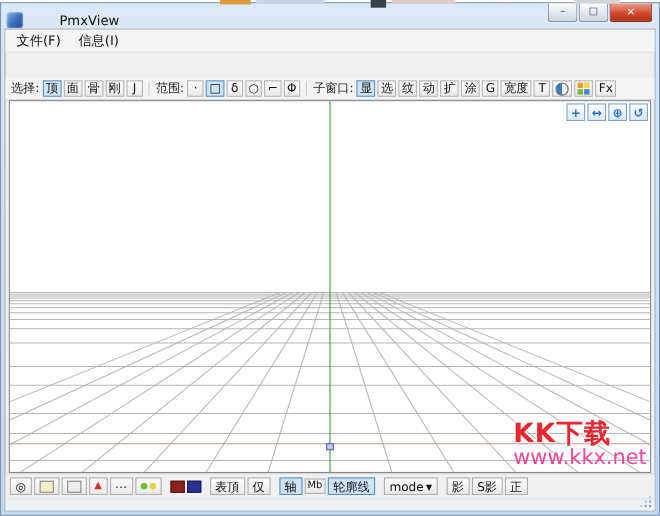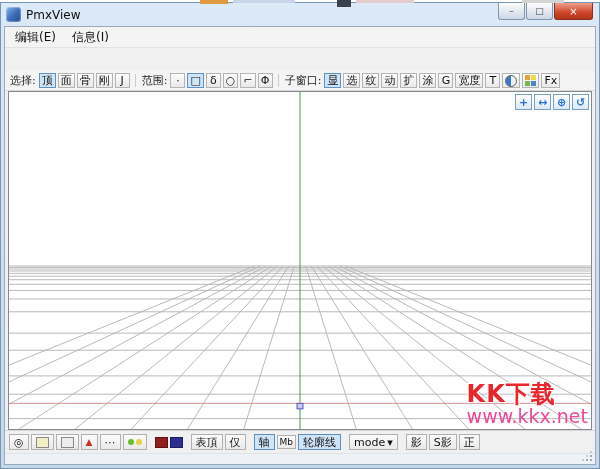--- a/index.html
+++ b/index.html
@@ -17,21 +17,21 @@
   .f3{left:337px;width:14px;height:7px;background:#39414e;}
   .f4{left:356px;width:58px;height:3px;background:#e4cccc;}
   .f5{left:522px;width:42px;height:3px;background:#d4d4d4;}
 
   .window{
     position:absolute;left:0;right:0;top:2px;bottom:0;z-index:1;
     background:linear-gradient(#dce9f7,#c2d6ec);
     border:1px solid #7b96b4;box-sizing:border-box;
   }
   
-  .titlebar{height:23px;display:flex;align-items:center;padding:0 5px;position:relative;}
+  .titlebar{height:23px;display:flex;align-items:flex-end;padding:0 5px;position:relative;gap:28px;}
   .app-icon{width:15px;height:15px;border-radius:3px;
     background:linear-gradient(135deg,#8ab4e8 0%,#3a6ab8 55%,#234a8c 100%);
     box-shadow:inset 0 0 2px #fff;flex:0 0 auto;}
   .title-text{margin-left:5px;font-size:12px;color:#111;}
   .win-buttons{position:absolute;right:6px;top:0;display:flex;gap:1px;}
   .win-btn{width:27px;height:17px;border:1px solid #8296ac;border-top:none;
     border-radius:0 0 3px 3px;background:linear-gradient(#fdfdfd,#ccd7e4);
     display:flex;align-items:center;justify-content:center;
     font-size:9px;color:#444;cursor:default;box-sizing:border-box;}
   .win-btn.close{width:39px;background:linear-gradient(#efa18c,#ce4528 60%,#b23418);
@@ -114,21 +114,21 @@
     <div class="win-buttons">
       <div class="win-btn">–</div>
       <div class="win-btn">□</div>
       <div class="win-btn close">×</div>
     </div>
   </div>
 
   <div class="client">
 
     <div class="menubar">
-      <span class="menu-item">编辑(E)</span>
+      <span class="menu-item">文件(F)</span>
       <span class="menu-item">信息(I)</span>
     </div>
 
     <div class="toolbar">
       <span class="tb-label">选择:</span>
       <span class="tb-btn pressed">顶</span>
       <span class="tb-btn">面</span>
       <span class="tb-btn">骨</span>
       <span class="tb-btn">刚</span>
       <span class="tb-btn">J</span>

